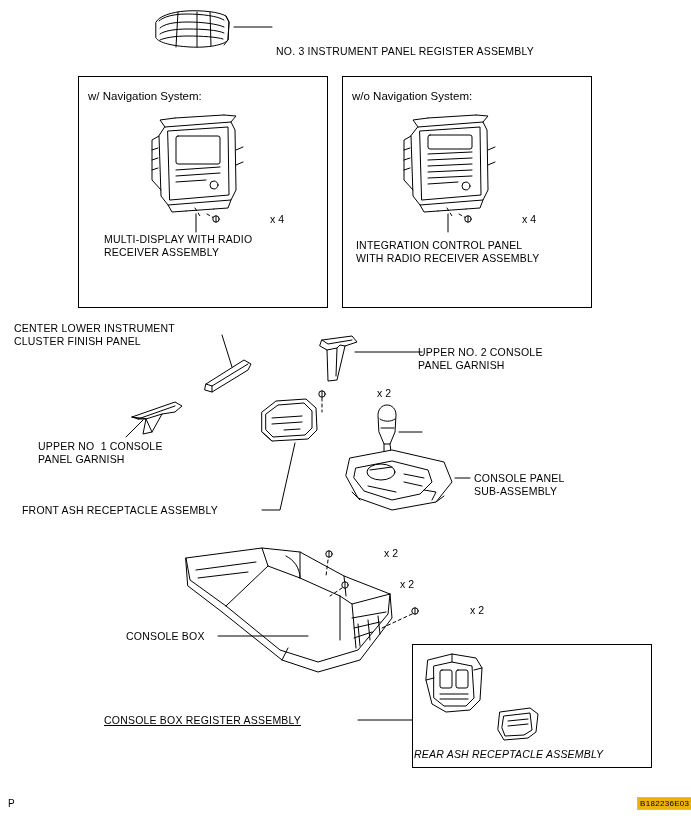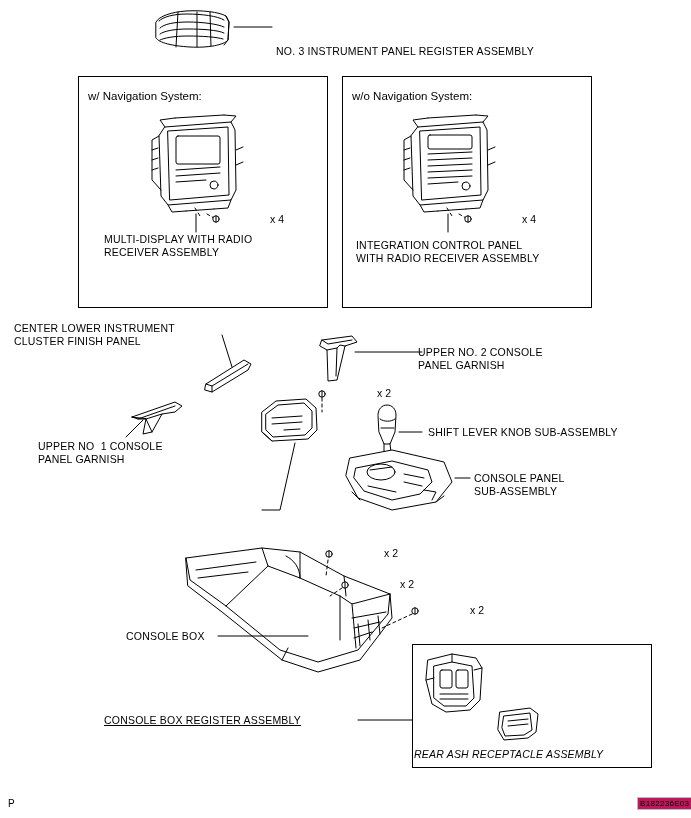--- a/index.html
+++ b/index.html
@@ -46,21 +46,21 @@
     pointer-events: none;
   }
   .corner {
     position: absolute;
     font-size: 10px;
   }
   .code {
     position: absolute;
     font-size: 8px;
     letter-spacing: 0.3px;
-    background: #be185d;
+    background: #eab308;
     padding: 1px 2px;
     border: 0.5px solid #bbb;
   }
   .screwlbl {
     position: absolute;
     font-size: 10.5px;
     white-space: pre;
     margin-left: 48px;
   }
 </style>
@@ -290,25 +290,25 @@
 
   <div class="lbl" style="left:14px; top:322px;">CENTER LOWER INSTRUMENT
 CLUSTER FINISH PANEL</div>
 
   <div class="lbl" style="left:418px; top:346px;">UPPER NO. 2 CONSOLE
 PANEL GARNISH</div>
 
   <div class="lbl" style="left:38px; top:440px;">UPPER NO  1 CONSOLE
 PANEL GARNISH</div>
 
-  <div class="lbl" style="left:428px; top:426px;">SHIFT LEVER KNOB SUB-ASSEMBLY</div>
 
   <div class="lbl" style="left:474px; top:472px;">CONSOLE PANEL
 SUB-ASSEMBLY</div>
 
+  <div class="lbl" style="left:22px; top:504px;">FRONT ASH RECEPTACLE ASSEMBLY</div>
 
   <div class="lbl" style="left:126px; top:630px;">CONSOLE BOX</div>
 
   <div class="lbl" style="left:104px; top:714px;text-decoration:underline;">CONSOLE BOX REGISTER ASSEMBLY</div>
 
   <div class="lbl" style="left:414px; top:748px;font-style:italic;">REAR ASH RECEPTACLE ASSEMBLY</div>
 
   <div class="screwlbl" style="left:222px; top:213px;">x 4</div>
   <div class="screwlbl" style="left:474px; top:213px;">x 4</div>
   <div class="screwlbl" style="left:329px; top:387px;">x 2</div>

